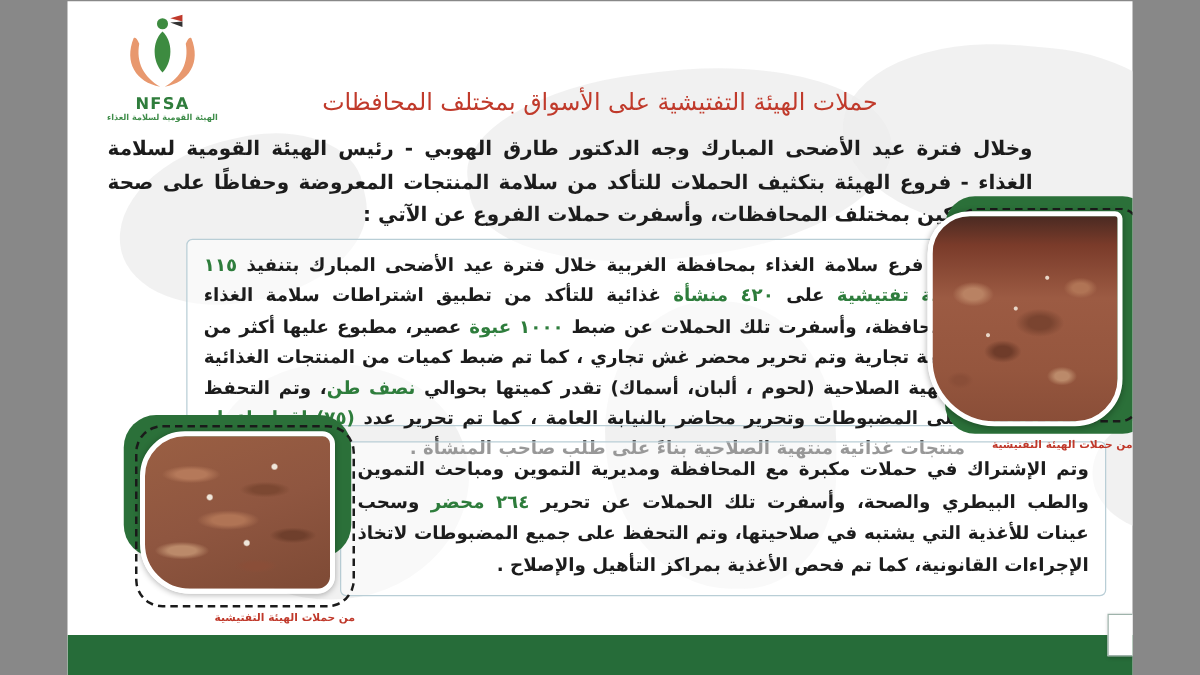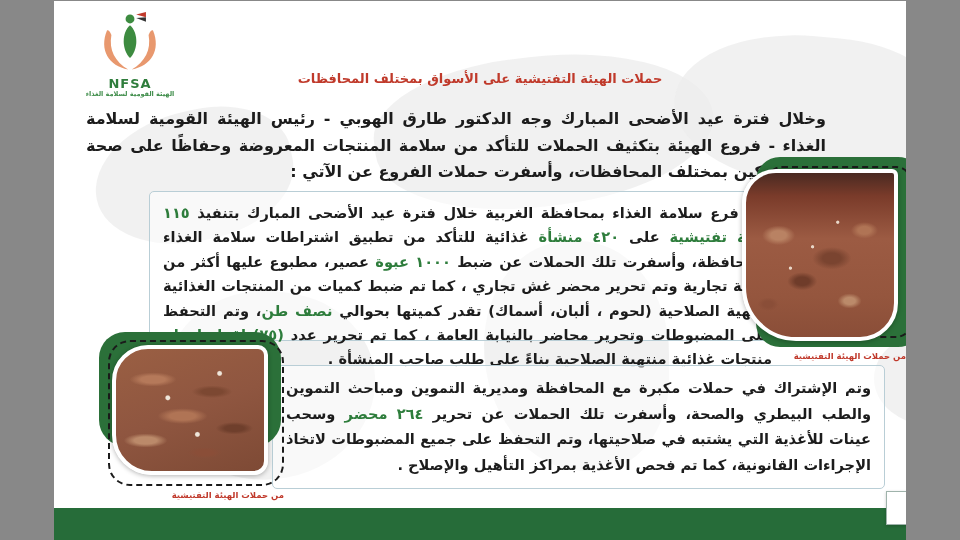--- a/index.html
+++ b/index.html
@@ -22,40 +22,40 @@
   .nfsa-logo{position:absolute;left:30px;top:10px;width:92px;z-index:4;text-align:center;}
   .nfsa-name{color:#2f7d3c;font-weight:700;font-size:13px;letter-spacing:1px;line-height:13px;}
   .nfsa-sub{color:#3f8d4a;font-size:6.5px;font-weight:700;direction:rtl;line-height:9px;}
 
   
   .eagle{position:absolute;left:862px;top:12px;width:76px;height:96px;z-index:4;}
 
   
   .title{
     position:absolute;left:0;top:70px;width:100%;text-align:center;
-    direction:rtl;color:#c03a2b;font-size:13px;font-weight:700;z-index:3;
+    direction:rtl;color:#c03a2b;font-size:19px;font-weight:400;z-index:3;
   }
 
   
   .intro{
     position:absolute;right:80px;top:105px;width:740px;z-index:3;
     direction:rtl;text-align:justify;color:#1c1c1c;
     font-size:16px;font-weight:700;line-height:26.5px;
   }
 
   
   .tbox{
     position:absolute;background:rgba(255,255,255,.55);
     border:1px solid #b9ced6;border-radius:5px;z-index:2;
     direction:rtl;text-align:justify;color:#1c1c1c;
     font-size:14.6px;font-weight:700;line-height:24.4px;
     padding:9px 13px;
   }
   .tbox1{left:95px;top:190px;width:637px;height:150px;}
-  .tbox2{left:218px;top:364px;width:613px;height:124px;line-height:25.5px;}
+  .tbox2{left:218px;top:352px;width:613px;height:124px;line-height:25.5px;}
   .seg-black{color:#1c1c1c;}
   .seg-green{color:#2e7d3c;}
 
   
   .p1-green{position:absolute;left:702px;top:156px;width:166px;height:190px;background:#2b7039;border-radius:24px;z-index:5;}
   .p1-dash{position:absolute;left:712px;top:165px;width:146px;height:172px;border:2px dashed #1b1b1b;border-radius:16px;z-index:6;}
   .photo1{
     position:absolute;left:688px;top:168px;width:156px;height:172px;z-index:7;
     border:4px solid #fff;border-radius:34px 6px 38px 54px;
     box-shadow:0 1px 5px rgba(0,0,0,.3);

